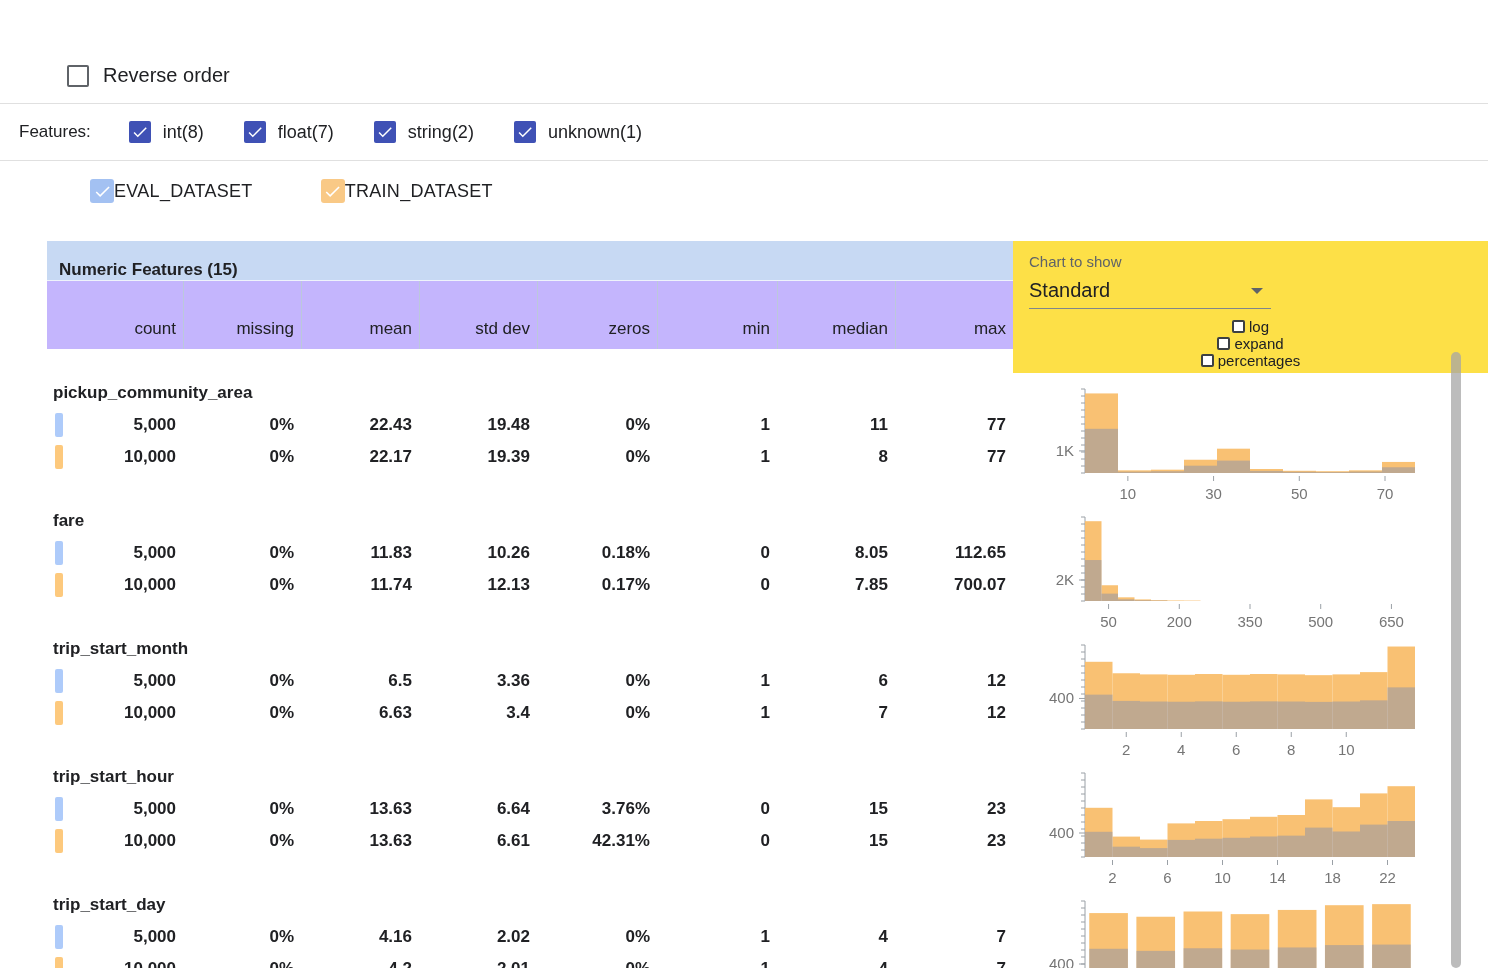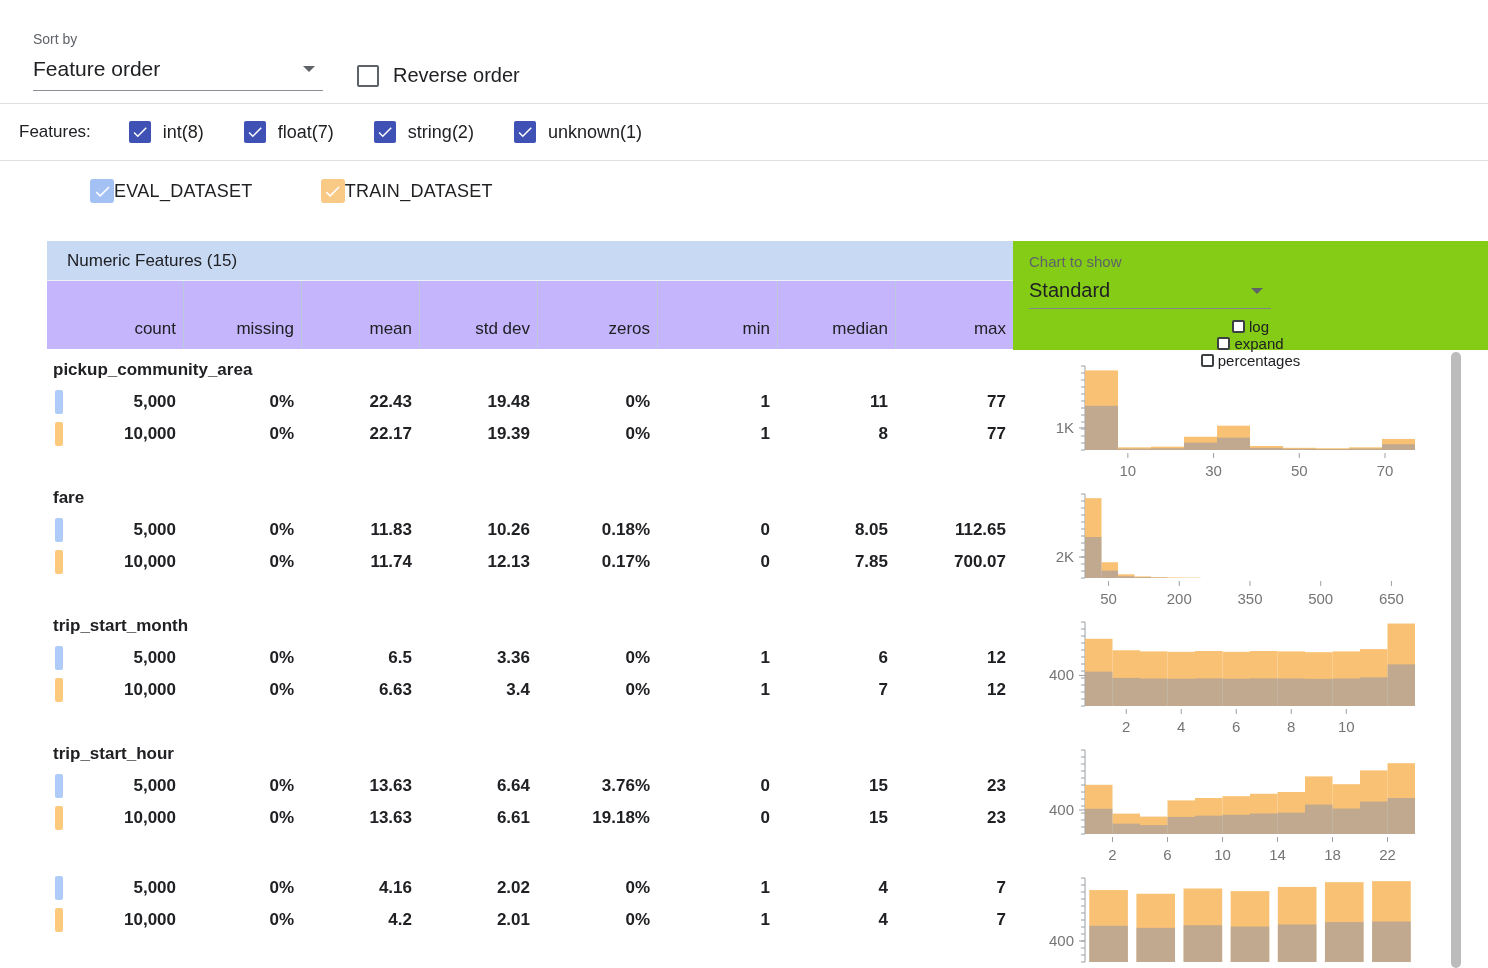--- a/index.html
+++ b/index.html
@@ -40,30 +40,30 @@
   .legend-item { display:flex; align-items:center; margin-right:68px; cursor:pointer; }
   .cb-big { width:24px; height:24px; border-radius:3px; display:flex; align-items:center;
             justify-content:center; }
   .cb-big svg { width:19px; height:19px; }
   .legend-label { font-size:18px; letter-spacing:.3px; }
 
   
   .table-top { margin-top:12px; display:flex; }
   .left-col { width:1013px; }
   .title-band { margin-left:47px; height:40px; background:#c7d9f3; display:flex;
-                align-items:center; padding-left:20px; font-size:17px; font-weight:normal;
+                align-items:flex-end; padding-left:12px; font-size:17px; font-weight:bold;
                 border-bottom:1px solid #eef3fb; }
   .col-headers { margin-left:47px; height:68px; background:#c4b5fd; display:flex; }
   .hcell { display:flex; align-items:flex-end; justify-content:flex-end;
            padding:0 7px 10px 0; font-size:17px; border-left:1px solid #bcc8dc; }
   .hcell:first-child { border-left:none; }
   .c0 { width:136px; } .c1 { width:118px; } .c2 { width:118px; } .c3 { width:118px; }
   .c4 { width:120px; } .c5 { width:120px; } .c6 { width:118px;padding-left:16px; } .c7 { width:118px; }
 
-  .right-panel { flex:1; height:109px; background:#84cc16; padding:12px 0 0 16px; }
+  .right-panel { flex:1; height:132px; background:#fde047; padding:12px 0 0 16px; }
   .panel-label { font-size:15px; color:#5f6368; }
   .std-select { width:242px; font-size:20px; margin-top:5px; padding-bottom:6px;
                 border-bottom:1px solid #80868b; }
   .chart-cbs { display:flex; margin-top:9px; align-items:center;flex-direction:column; }
   .chart-cb { display:flex; align-items:center; margin-right:16px; cursor:pointer; }
   .cb-sm { width:13px; height:13px; border:2px solid #3c4043; border-radius:2px;
            background:#fff; margin-right:4px; }
   .chart-cb-label { font-size:15px; }
 
   
@@ -78,27 +78,20 @@
   svg text { font-family:"Liberation Sans","DejaVu Sans",sans-serif; }
 
   
   .scrollbar-thumb { position:absolute; left:1451px; top:352px; width:10px; height:616px;
                      border-radius:5px; background:#a6a6a6; opacity:.75; }
 </style>
 </head>
 <body>
 
 <div class="toolbar">
-  <div class="sort-group">
-    <div class="small-label">Sort by</div>
-    <div class="select">
-      <span>Feature order</span>
-      <span class="tri"></span>
-    </div>
-  </div>
   <label class="reverse">
     <span class="cb-empty"></span>
     <span>Reverse order</span>
   </label>
 </div>
 
 <div class="filters-row">
   <span class="filters-label">Features:</span>
   <div class="filter-items" id="filter-items">
       <label class="filter-item">
@@ -433,21 +426,21 @@
     <span class="cell c5">0</span>
     <span class="cell c6">15</span>
     <span class="cell c7">23</span>
   </div>
         <div class="data-row">
     <span class="marker" style="background: rgb(253, 201, 125);"></span>
     <span class="cell c0">10,000</span>
     <span class="cell c1">0%</span>
     <span class="cell c2">13.63</span>
     <span class="cell c3">6.61</span>
-    <span class="cell c4">19.18%</span>
+    <span class="cell c4">42.31%</span>
     <span class="cell c5">0</span>
     <span class="cell c6">15</span>
     <span class="cell c7">23</span>
   </div>
       </div>
     <div class="chart-cell">
       <svg class="hist" width="440" height="124" viewBox="0 0 440 124">
           <line x1="72" y1="6" x2="72" y2="90" stroke="#9aa0a6" stroke-width="1"></line>
           <line x1="68" y1="6" x2="72" y2="6" stroke="#9aa0a6" stroke-width="1"></line>
           <line x1="68" y1="13" x2="72" y2="13" stroke="#9aa0a6" stroke-width="1"></line>
@@ -498,20 +491,21 @@
           <text x="264.5" y="116" text-anchor="middle" fill="#757575" font-size="15">14</text>
           <line x1="319.5" y1="93" x2="319.5" y2="98" stroke="#9aa0a6" stroke-width="1"></line>
           <text x="319.5" y="116" text-anchor="middle" fill="#757575" font-size="15">18</text>
           <line x1="374.5" y1="93" x2="374.5" y2="98" stroke="#9aa0a6" stroke-width="1"></line>
           <text x="374.5" y="116" text-anchor="middle" fill="#757575" font-size="15">22</text>
         </svg>
     </div>
   </div>
     <div class="feature-block">
     <div class="stats">
+      <div class="feature-name">trip_start_day</div>
     <div class="data-row">
     <span class="marker" style="background: rgb(174, 203, 250);"></span>
     <span class="cell c0">5,000</span>
     <span class="cell c1">0%</span>
     <span class="cell c2">4.16</span>
     <span class="cell c3">2.02</span>
     <span class="cell c4">0%</span>
     <span class="cell c5">1</span>
     <span class="cell c6">4</span>
     <span class="cell c7">7</span>

